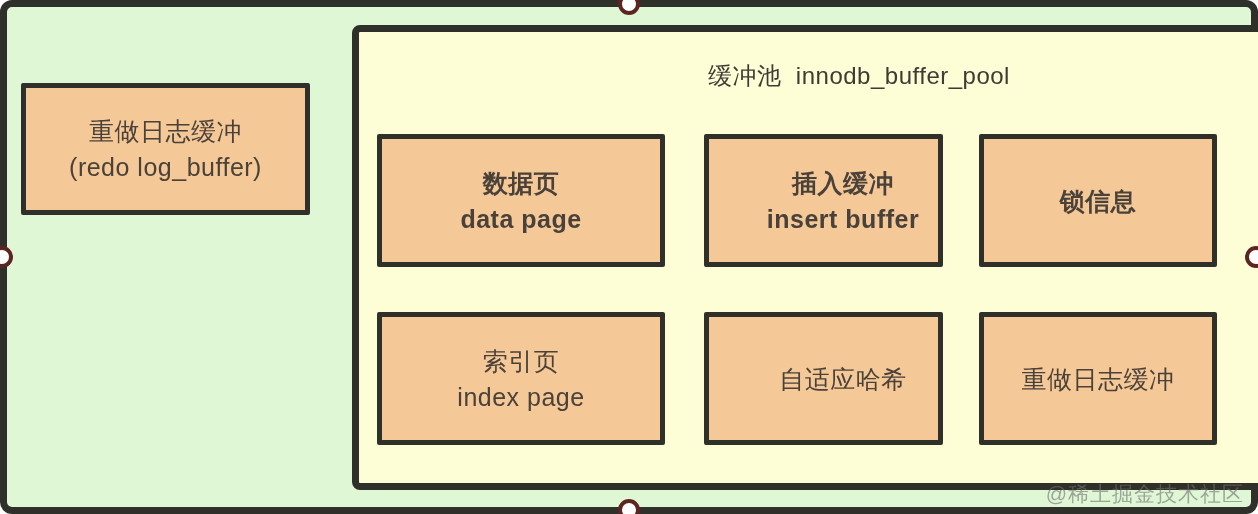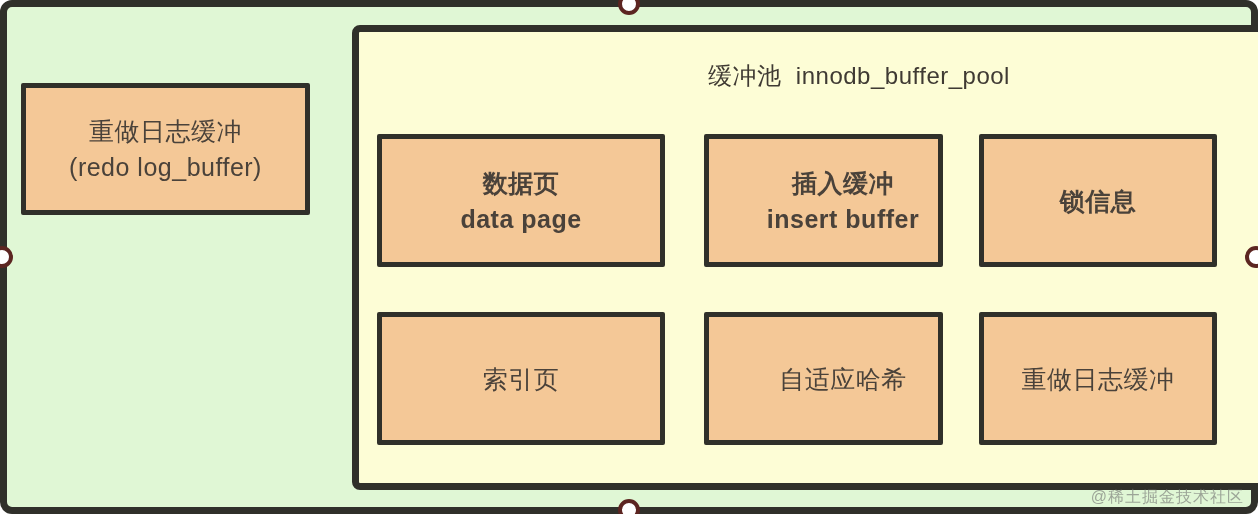--- a/index.html
+++ b/index.html
@@ -72,21 +72,21 @@
     box-sizing:content-box;
     z-index:4;
   }
   .handle-top{left:618px;top:-7px;}
   .handle-bottom{left:618px;top:499px;}
   .handle-left{left:-9px;top:246px;}
   .handle-right{left:1245px;top:246px;}
   .watermark{
     position:absolute;
     right:14px;bottom:6px;
-    font-size:16px;
+    font-size:21px;
     color:rgba(110,110,110,0.60);
     z-index:5;
     letter-spacing:1px;
   }
 </style>
 </head>
 <body>
 
 <div class="stage">
 
@@ -110,20 +110,21 @@
       <div class="line">插入缓冲</div>
       <div class="line">insert buffer</div>
     </div>
 
     <div class="node cell-r1 cell-c3">
       <div class="line">锁信息</div>
     </div>
 
     <div class="node cell-r2 cell-c1">
       <div class="line">索引页</div>
+      <div class="line">index page</div>
     </div>
 
     <div class="node cell-r2 cell-c2">
       <div class="line">自适应哈希</div>
     </div>
 
     <div class="node cell-r2 cell-c3">
       <div class="line">重做日志缓冲</div>
     </div>
   </div>

